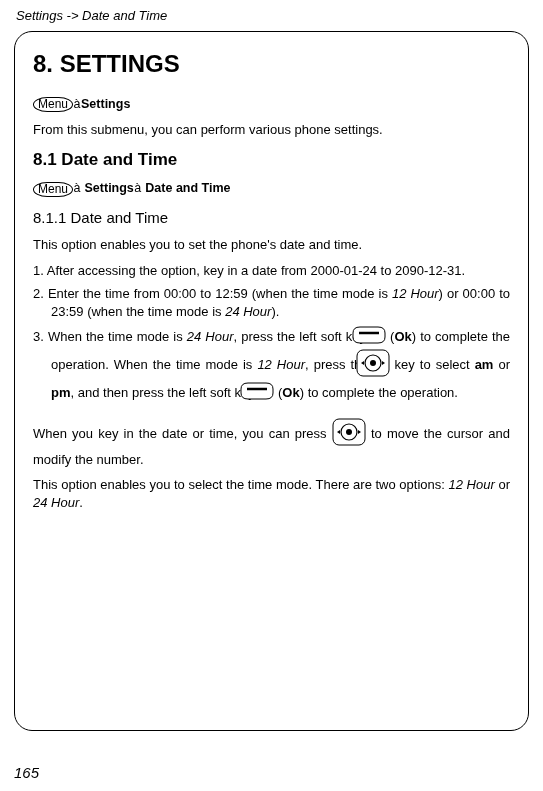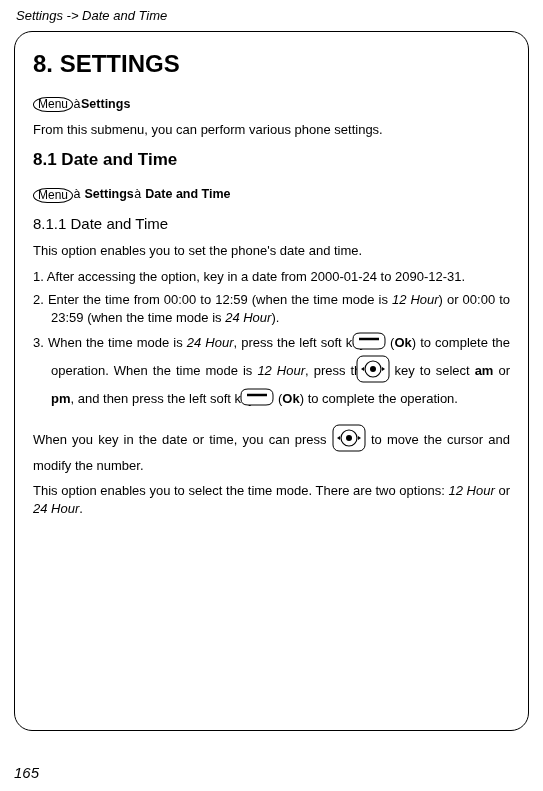--- a/index.html
+++ b/index.html
@@ -26,21 +26,21 @@
     height: 700px;
   }
   h1 {
     font-size: 24px;
     font-weight: bold;
     margin-bottom: 18px;
   }
   h2 {
     font-size: 17px;
     font-weight: bold;
-    margin: 12px 0 16px 0;
+    margin: 12px 0 10px 0;
   }
   h3 {
     font-size: 15px;
     font-weight: normal;
     margin: 12px 0 10px 0;
   }
   p {
     margin: 8px 0;
     line-height: 1.35;
   }

